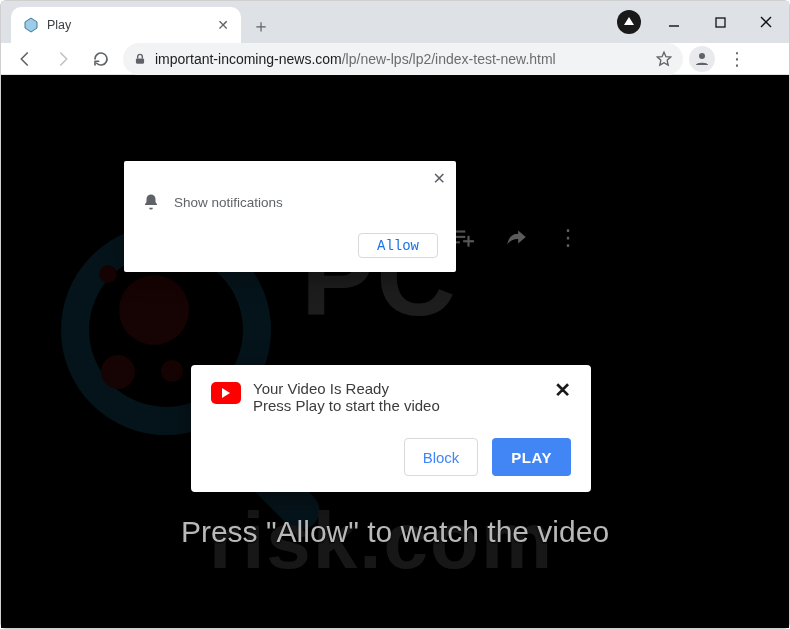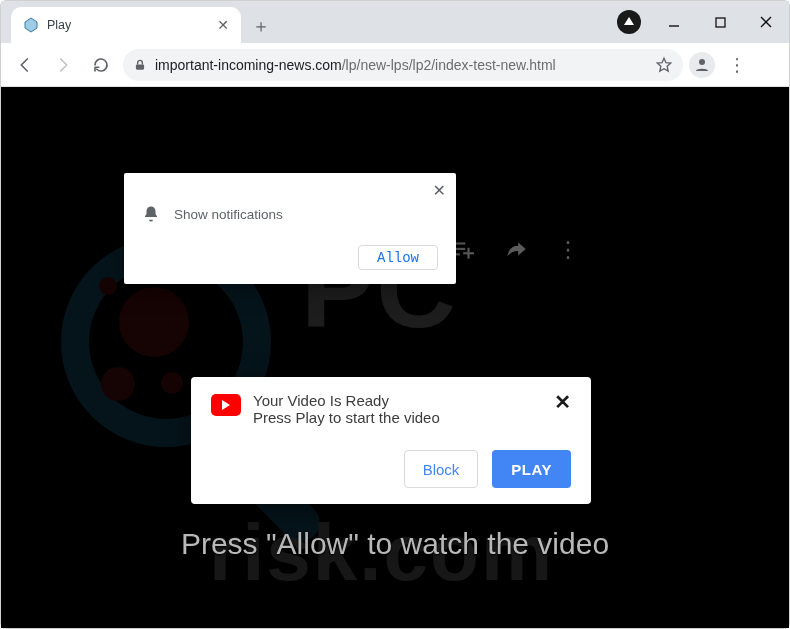--- a/index.html
+++ b/index.html
@@ -12,21 +12,21 @@
   .tab .title { font-size: 12.5px; color: #3c4043; flex: 1; }
   .tab .close { color: #5f6368; font-size: 14px; }
   .newtab { width: 28px; display:flex; align-items:center; justify-content:center; color:#5f6368; font-size:18px; margin-top:8px; margin-left:6px; cursor:pointer; }
   .titlebar-spacer { flex:1; }
   .winbtns { display:flex; }
   .winbtn { width:46px; display:flex; align-items:center; justify-content:center; color:#111; }
   .shield { width:24px; height:24px; border-radius:50%; background:#1a1a1a; display:flex; align-items:center; justify-content:center; margin:9px 10px 0 0; }
   .shield-inner { width:0; height:0; border-left:5px solid transparent; border-right:5px solid transparent; border-bottom:8px solid #fff; transform: translateY(-1px);}
   .shield-wrap { display:flex; align-items:flex-start; }
 
-  .toolbar { height:44px; display:flex; align-items:center; gap:6px; padding:0 8px; background:#fff; border-bottom:1px solid #e2e2e2; }
+  .toolbar { height:32px; display:flex; align-items:center; gap:6px; padding:0 8px; background:#fff; border-bottom:1px solid #e2e2e2; }
   .navbtn { width:32px; height:32px; display:flex; align-items:center; justify-content:center; color:#5f6368; border-radius:50%; }
   .navbtn.disabled { color:#b9b9b9; }
   .omnibox { flex:1; height:32px; background:#f1f3f4; border-radius:16px; display:flex; align-items:center; padding:0 10px; gap:8px; color:#202124; font-size:14px; max-width:560px;}
   .omnibox .lock { color:#5f6368; }
   .omnibox .host { color:#202124; }
   .omnibox .path { color:#6d6d6d; }
   .star { margin-left:auto; color:#5f6368; }
   .avatar { width:26px; height:26px; border-radius:50%; background:#e8eaed; display:flex; align-items:center; justify-content:center; color:#5f6368; }
   .menu3 { width:32px; display:flex; align-items:center; justify-content:center; color:#5f6368; font-size:18px; }
 

